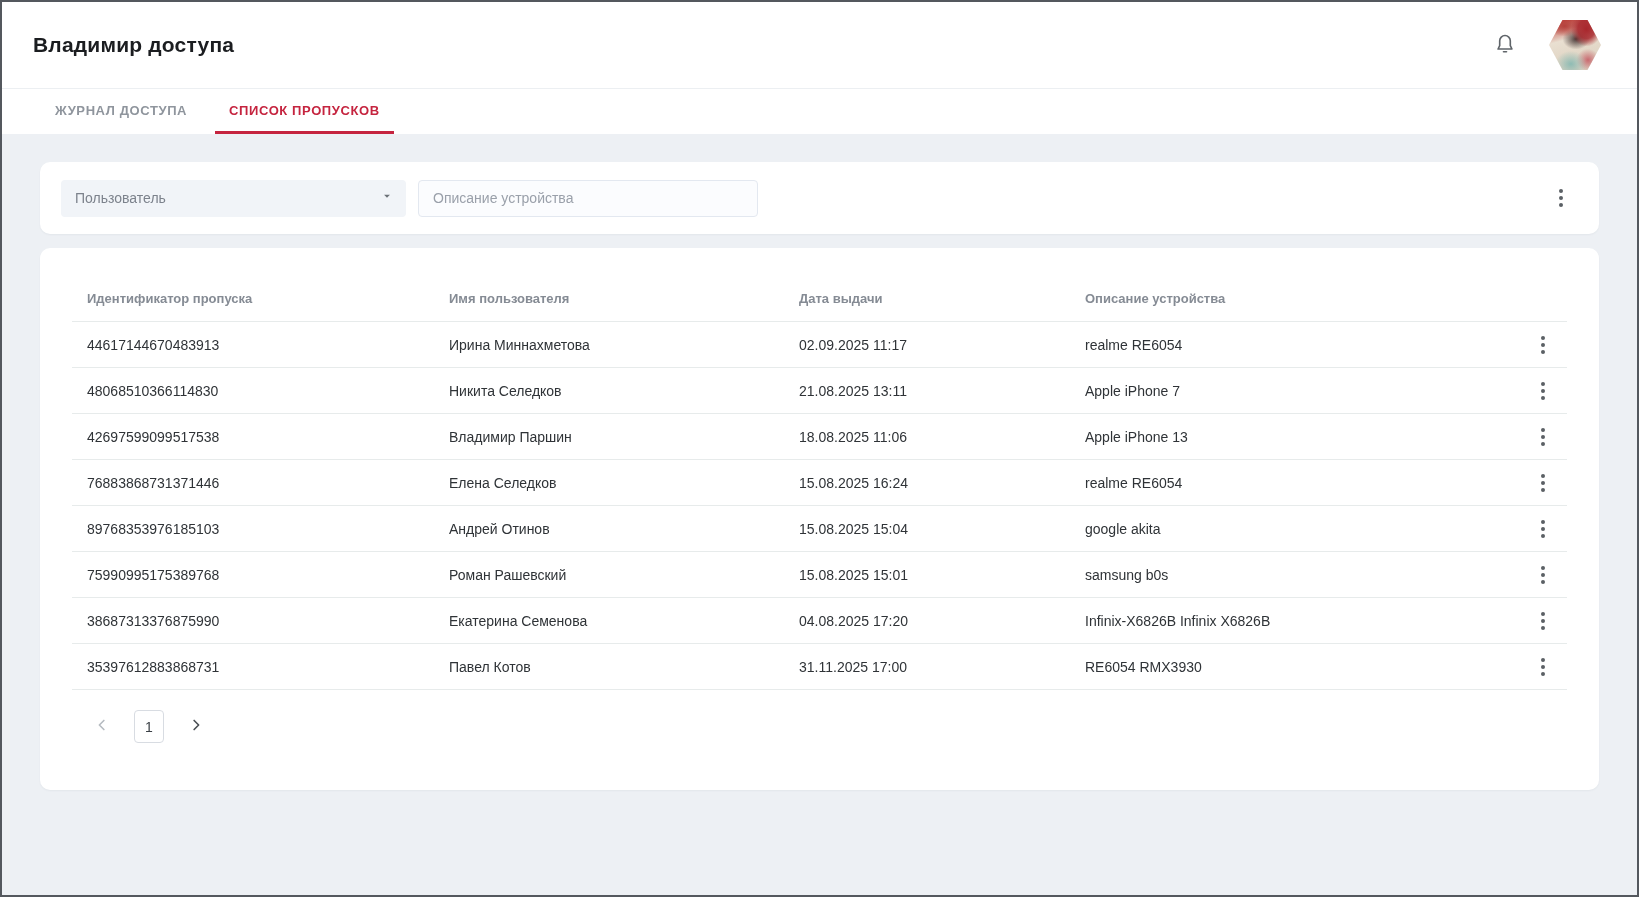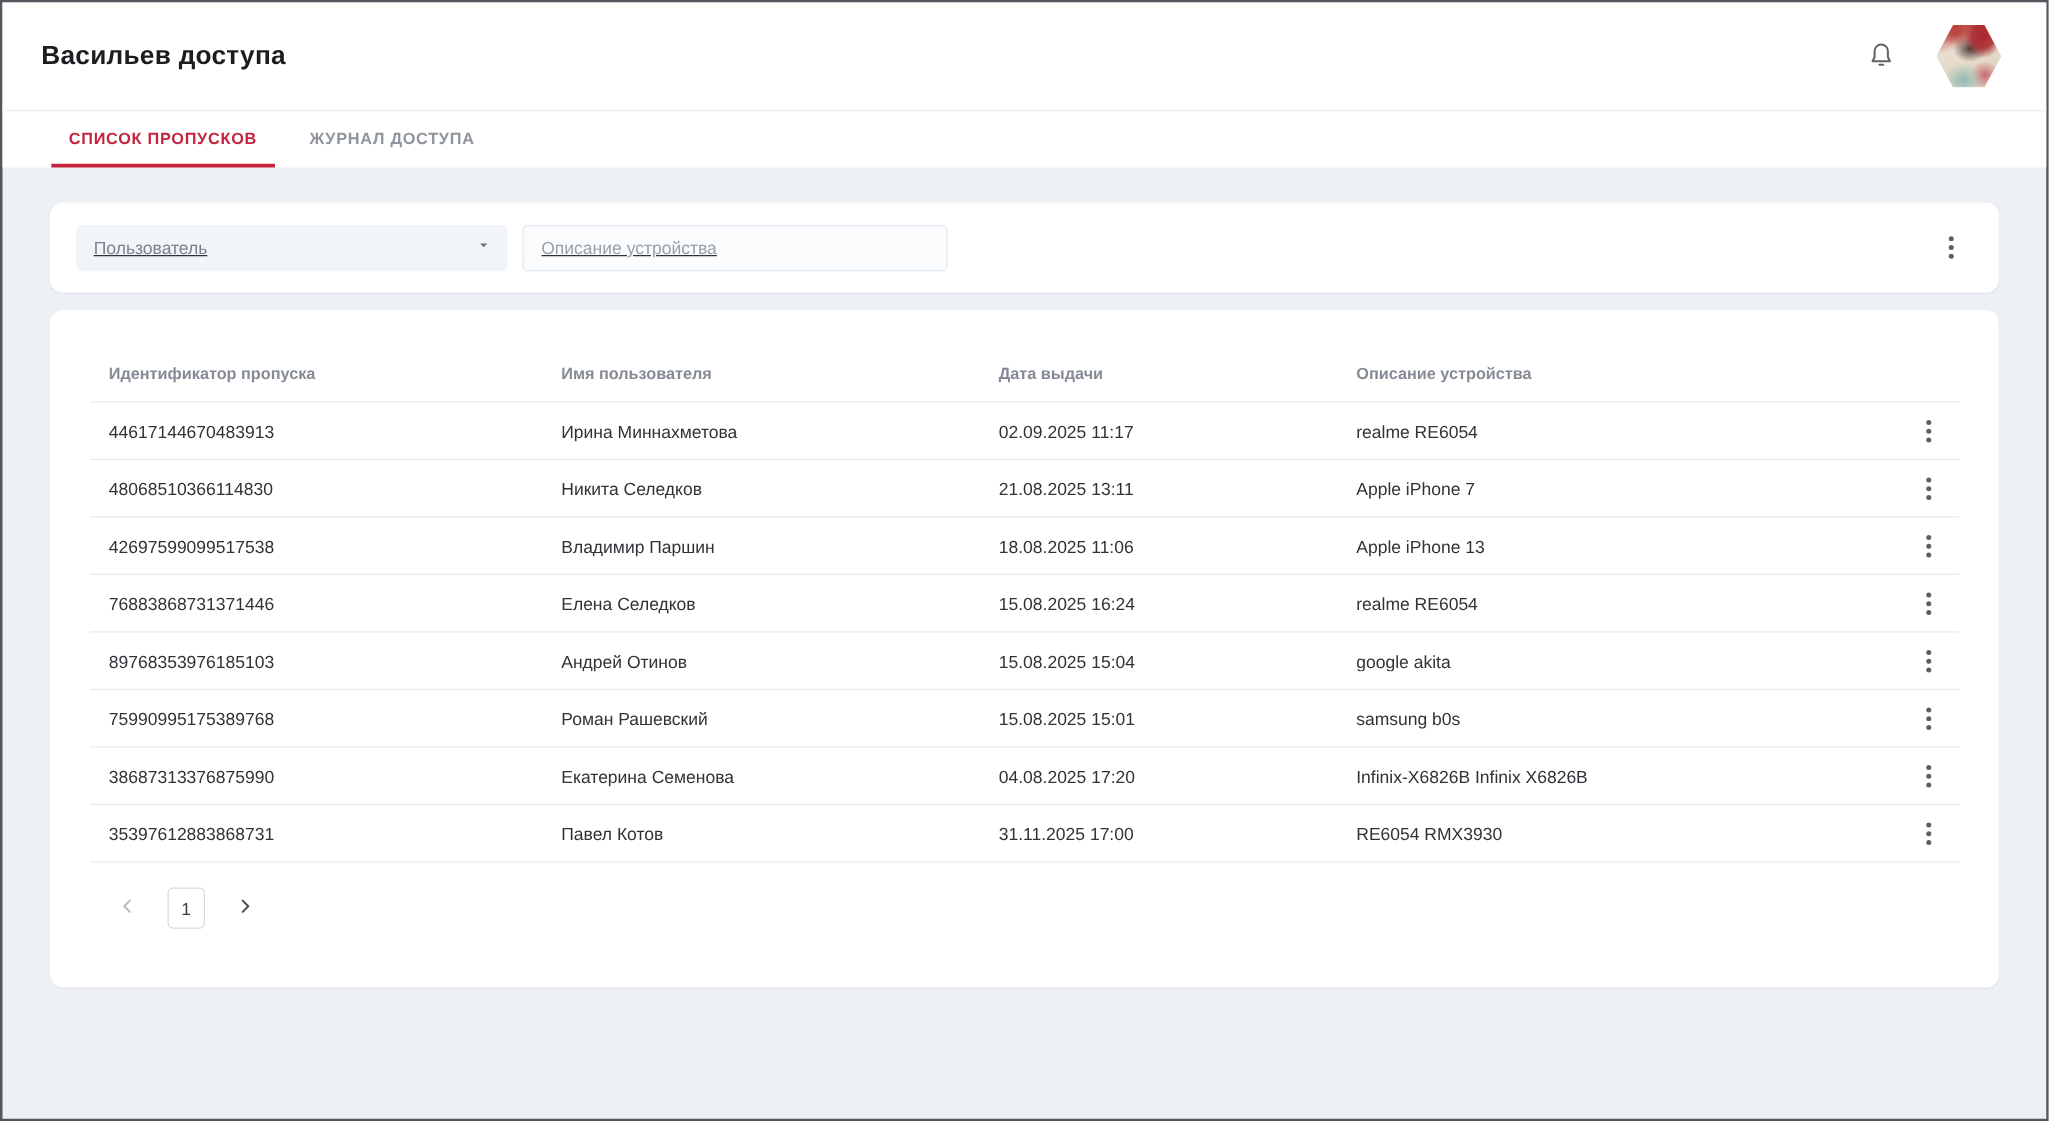--- a/index.html
+++ b/index.html
@@ -60,21 +60,21 @@
   .content { flex: 1 1 auto; padding: 28px 38px 0 38px; overflow: hidden; }
 
   .card {
     background: #fff; border-radius: 10px;
     box-shadow: 0 1px 2px rgba(40,50,70,.05);
   }
 
   
   .filter-card {
     height: 72px; display: flex; align-items: center;
-    padding: 0 24px 0 21px; margin-bottom: 14px; text-decoration: underline;
+    padding: 0 24px 0 21px; margin-bottom: 14px;
   }
   .select-box {
     width: 345px; height: 37px; background: #f1f4f8; border-radius: 4px;
     display: flex; align-items: center; padding: 0 12px 0 14px;
     cursor: pointer; margin-right: 12px;
   }
   .select-box .select-label { font-size: 14px; color: #7c828c; flex: 1; }
   .text-input {
     width: 340px; height: 37px; background: #fbfcfe;
     border: 1px solid #e3e8f0; border-radius: 4px;
@@ -114,37 +114,37 @@
     display: flex; align-items: center; justify-content: center;
     font-size: 14px; color: #3a3f45; background: #fff; cursor: pointer;
   }
 </style>
 </head>
 <body>
 
 <div class="app">
 
   <header class="topbar">
-    <h1 class="page-title">Васильев доступа</h1>
+    <h1 class="page-title">Владимир доступа</h1>
     <div class="topbar-right">
       <button class="icon-btn" title="">
         <span>
           <svg width="26" height="26" viewBox="0 0 24 24" fill="none" stroke="#5f6469" stroke-width="1.5" stroke-linecap="round" stroke-linejoin="round">
             <path d="M12 4.2a4.9 4.9 0 0 0-4.9 4.9v4.4L5.6 16.6h12.8l-1.5-3.1V9.1A4.9 4.9 0 0 0 12 4.2z"></path>
             <path d="M10.6 19.2h2.8"></path>
           </svg>
         </span>
       </button>
       <div class="avatar"></div>
     </div>
   </header>
 
   <nav class="tabbar">
+    <button class="tab">ЖУРНАЛ ДОСТУПА</button>
     <button class="tab active">СПИСОК ПРОПУСКОВ</button>
-    <button class="tab">ЖУРНАЛ ДОСТУПА</button>
   </nav>
 
   <div class="content">
 
     <section class="card filter-card">
       <div class="select-box">
         <span class="select-label">Пользователь</span>
         <span>
           <svg width="14" height="14" viewBox="0 0 24 24" fill="#6b7177">
               <path d="M7 10l5 5 5-5z"></path>

